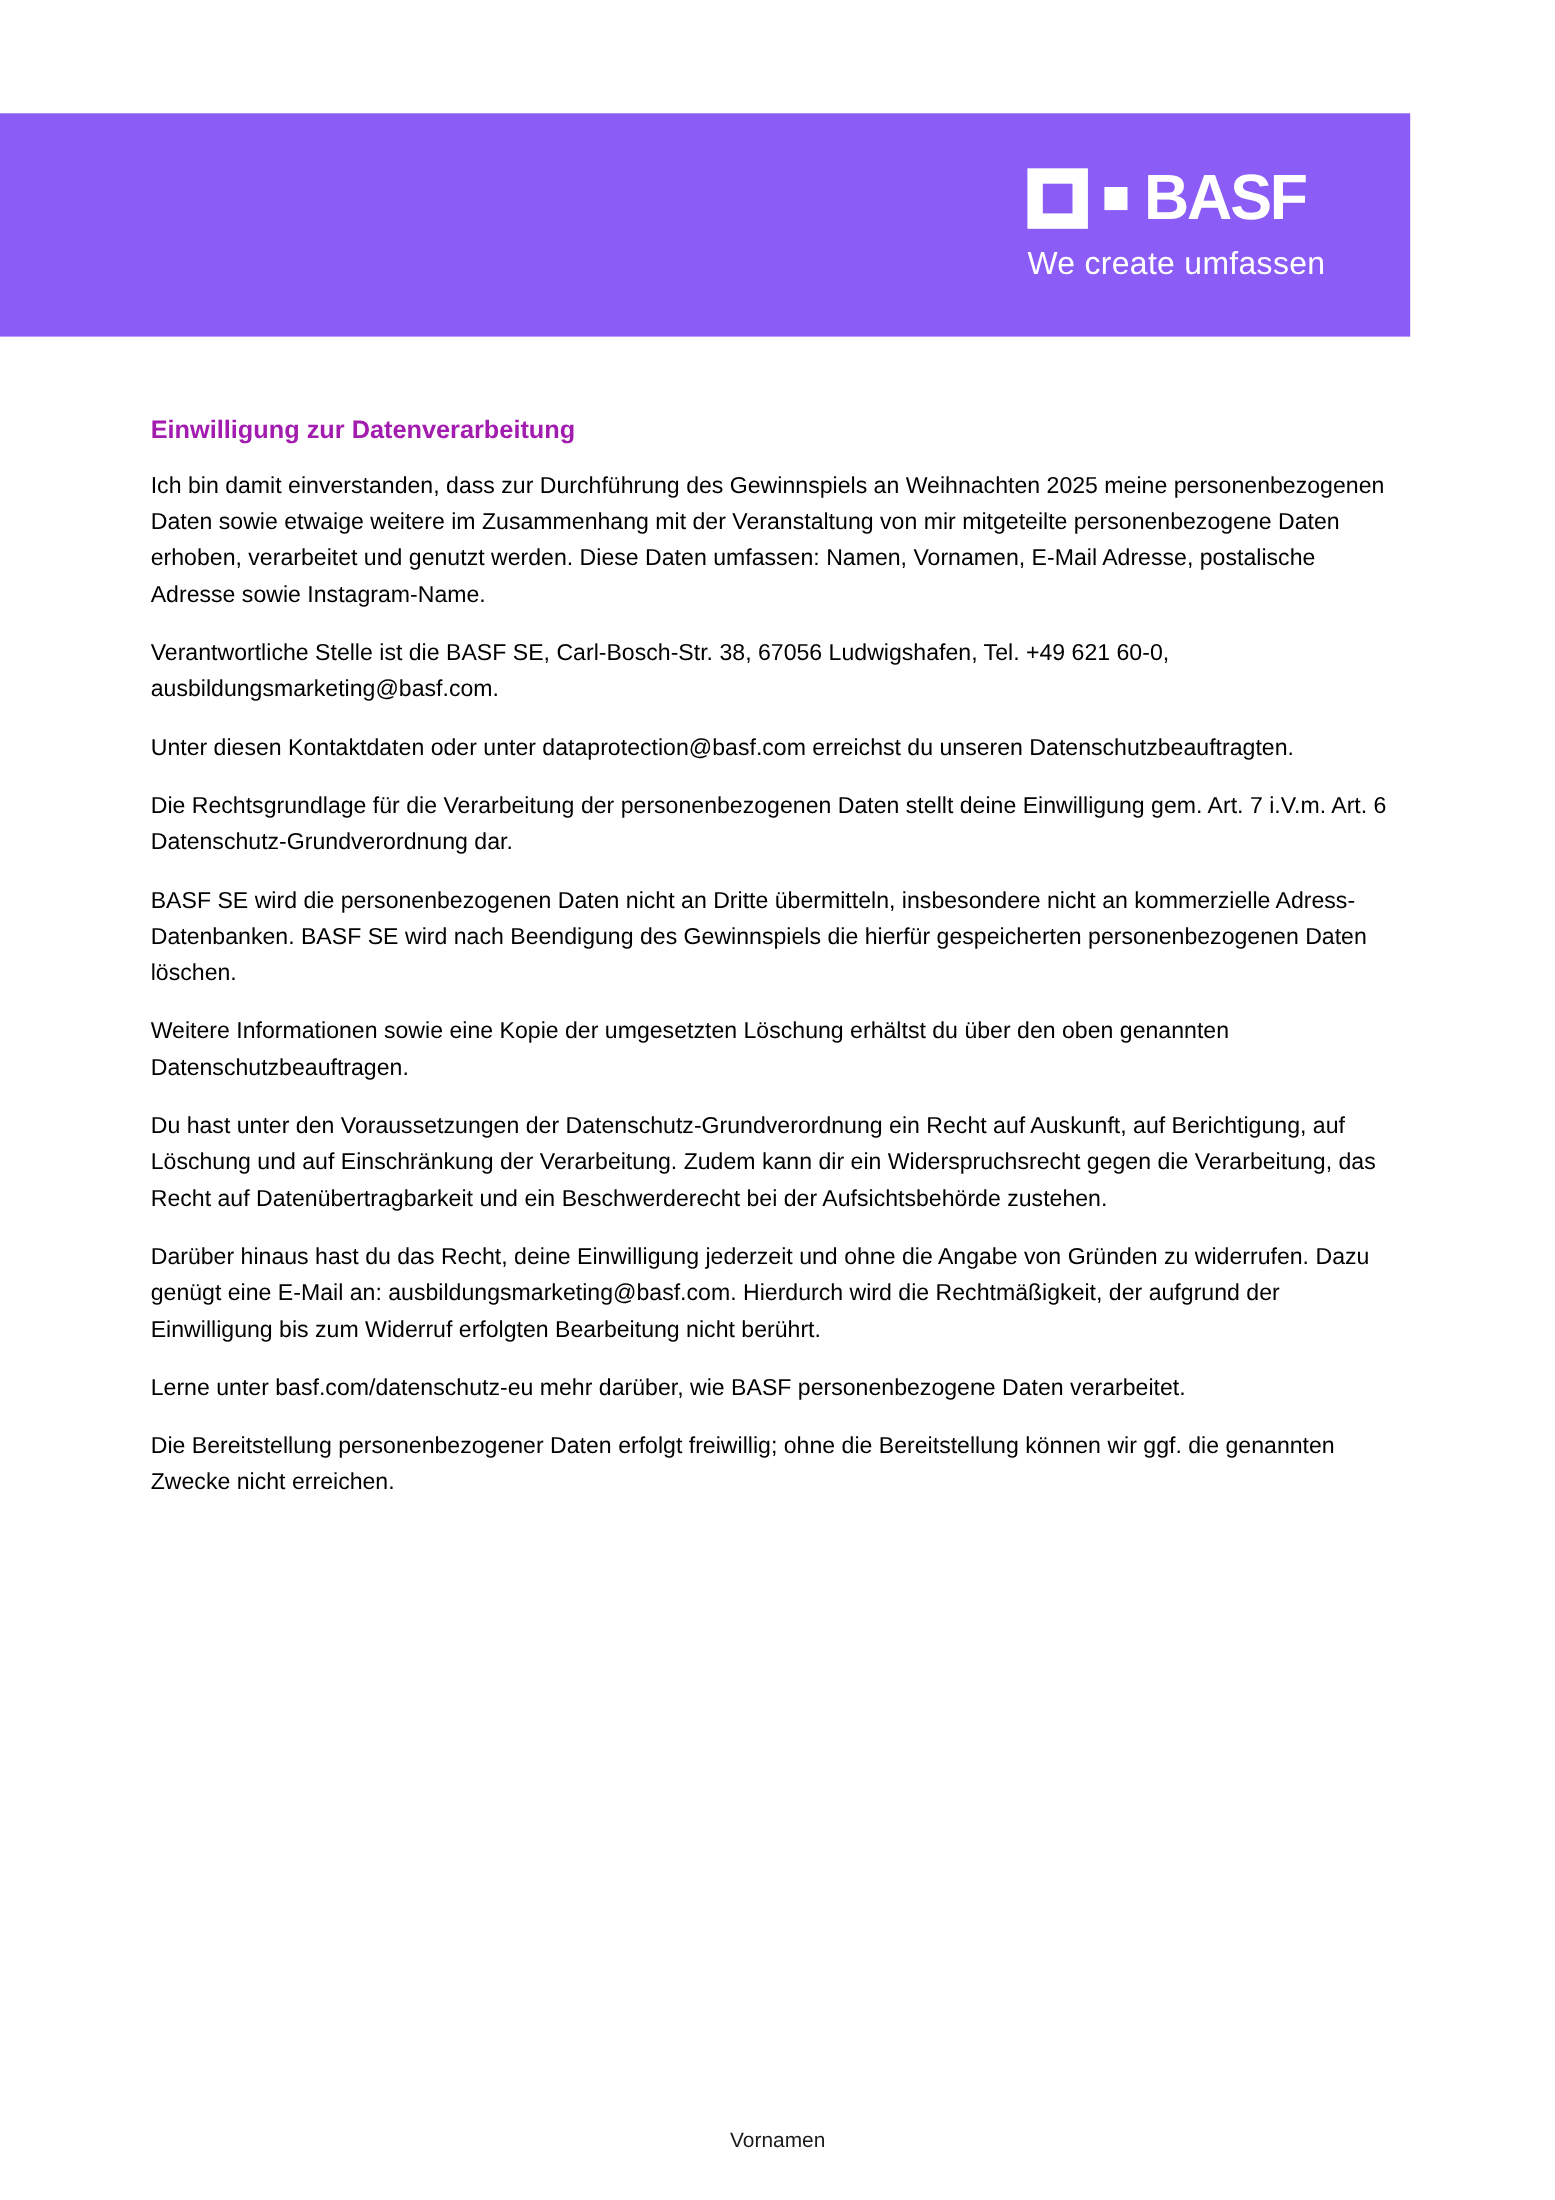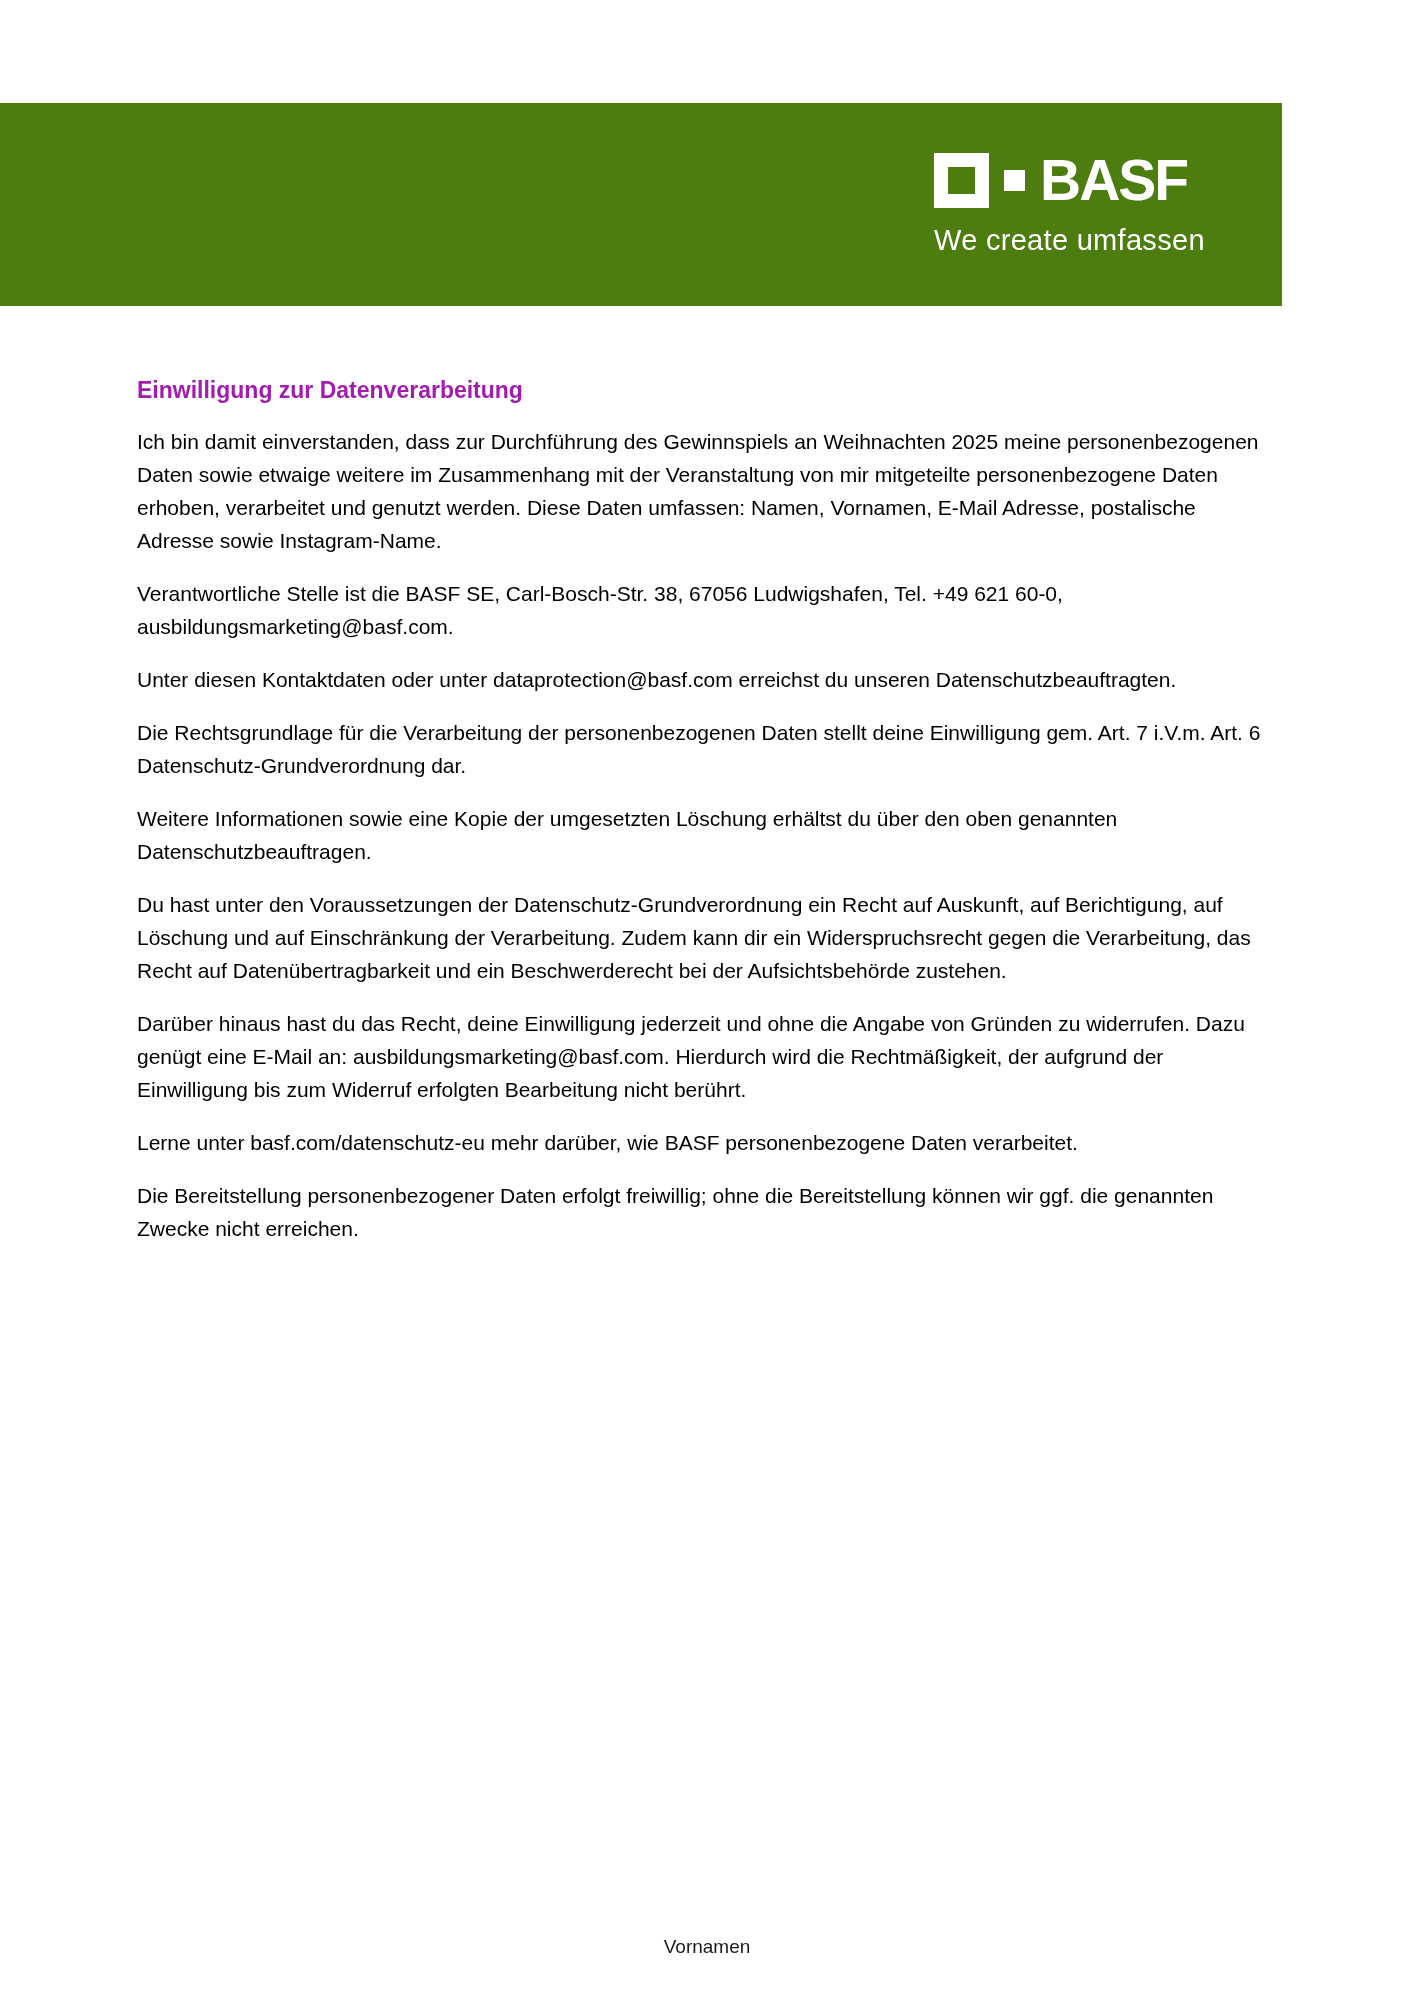--- a/index.html
+++ b/index.html
@@ -13,21 +13,21 @@
     color: #111111;
   }
 
   
   .banner {
     position: absolute;
     left: 0;
     top: 103px;
     width: 1282px;
     height: 203px;
-    background: #4d7c0f;
+    background: #8b5cf6;
   }
   .logo {
     position: absolute;
     top: 49px;
     right: 45px;
     width: 303px;
   }
   .logo-row {
     display: flex;
     align-items: center;
@@ -118,20 +118,21 @@
   <h1 class="doc-title">Einwilligung zur Datenverarbeitung</h1>
 
   <p class="para">Ich bin damit einverstanden, dass zur Durchführung des Gewinnspiels an Weihnachten 2025 meine personenbezogenen Daten sowie etwaige weitere im Zusammenhang mit der Veranstaltung von mir mitgeteilte personenbezogene Daten erhoben, verarbeitet und genutzt werden. Diese Daten umfassen: Namen, Vornamen, E-Mail Adresse, postalische Adresse sowie Instagram-Name.</p>
 
   <p class="para">Verantwortliche Stelle ist die BASF SE, Carl-Bosch-Str. 38, 67056 Ludwigshafen, Tel. +49 621 60-0, ausbildungsmarketing@basf.com.</p>
 
   <p class="para">Unter diesen Kontaktdaten oder unter dataprotection@basf.com erreichst du unseren Datenschutzbeauftragten.</p>
 
   <p class="para">Die Rechtsgrundlage für die Verarbeitung der personenbezogenen Daten stellt deine Einwilligung gem. Art. 7 i.V.m. Art. 6 Datenschutz-Grundverordnung dar.</p>
 
+  <p class="para">BASF SE wird die personenbezogenen Daten nicht an Dritte übermitteln, insbesondere nicht an kommerzielle Adress-Datenbanken. BASF SE wird nach Beendigung des Gewinnspiels die hierfür gespeicherten personenbezogenen Daten löschen.</p>
 
   <p class="para">Weitere Informationen sowie eine Kopie der umgesetzten Löschung erhältst du über den oben genannten Datenschutzbeauftragen.</p>
 
   <p class="para">Du hast unter den Voraussetzungen der Datenschutz-Grundverordnung ein Recht auf Auskunft, auf Berichtigung, auf Löschung und auf Einschränkung der Verarbeitung. Zudem kann dir ein Widerspruchsrecht gegen die Verarbeitung, das Recht auf Datenübertragbarkeit und ein Beschwerderecht bei der Aufsichtsbehörde zustehen.</p>
 
   <p class="para bold">Darüber hinaus hast du das Recht, deine Einwilligung jederzeit und ohne die Angabe von Gründen zu widerrufen. Dazu genügt eine E-Mail an: ausbildungsmarketing@basf.com. Hierdurch wird die Rechtmäßigkeit, der aufgrund der Einwilligung bis zum Widerruf erfolgten Bearbeitung nicht berührt.</p>
 
   <p class="para">Lerne unter basf.com/datenschutz-eu mehr darüber, wie BASF personenbezogene Daten verarbeitet.</p>
 
   <p class="para">Die Bereitstellung personenbezogener Daten erfolgt freiwillig; ohne die Bereitstellung können wir ggf. die genannten Zwecke nicht erreichen.</p>

